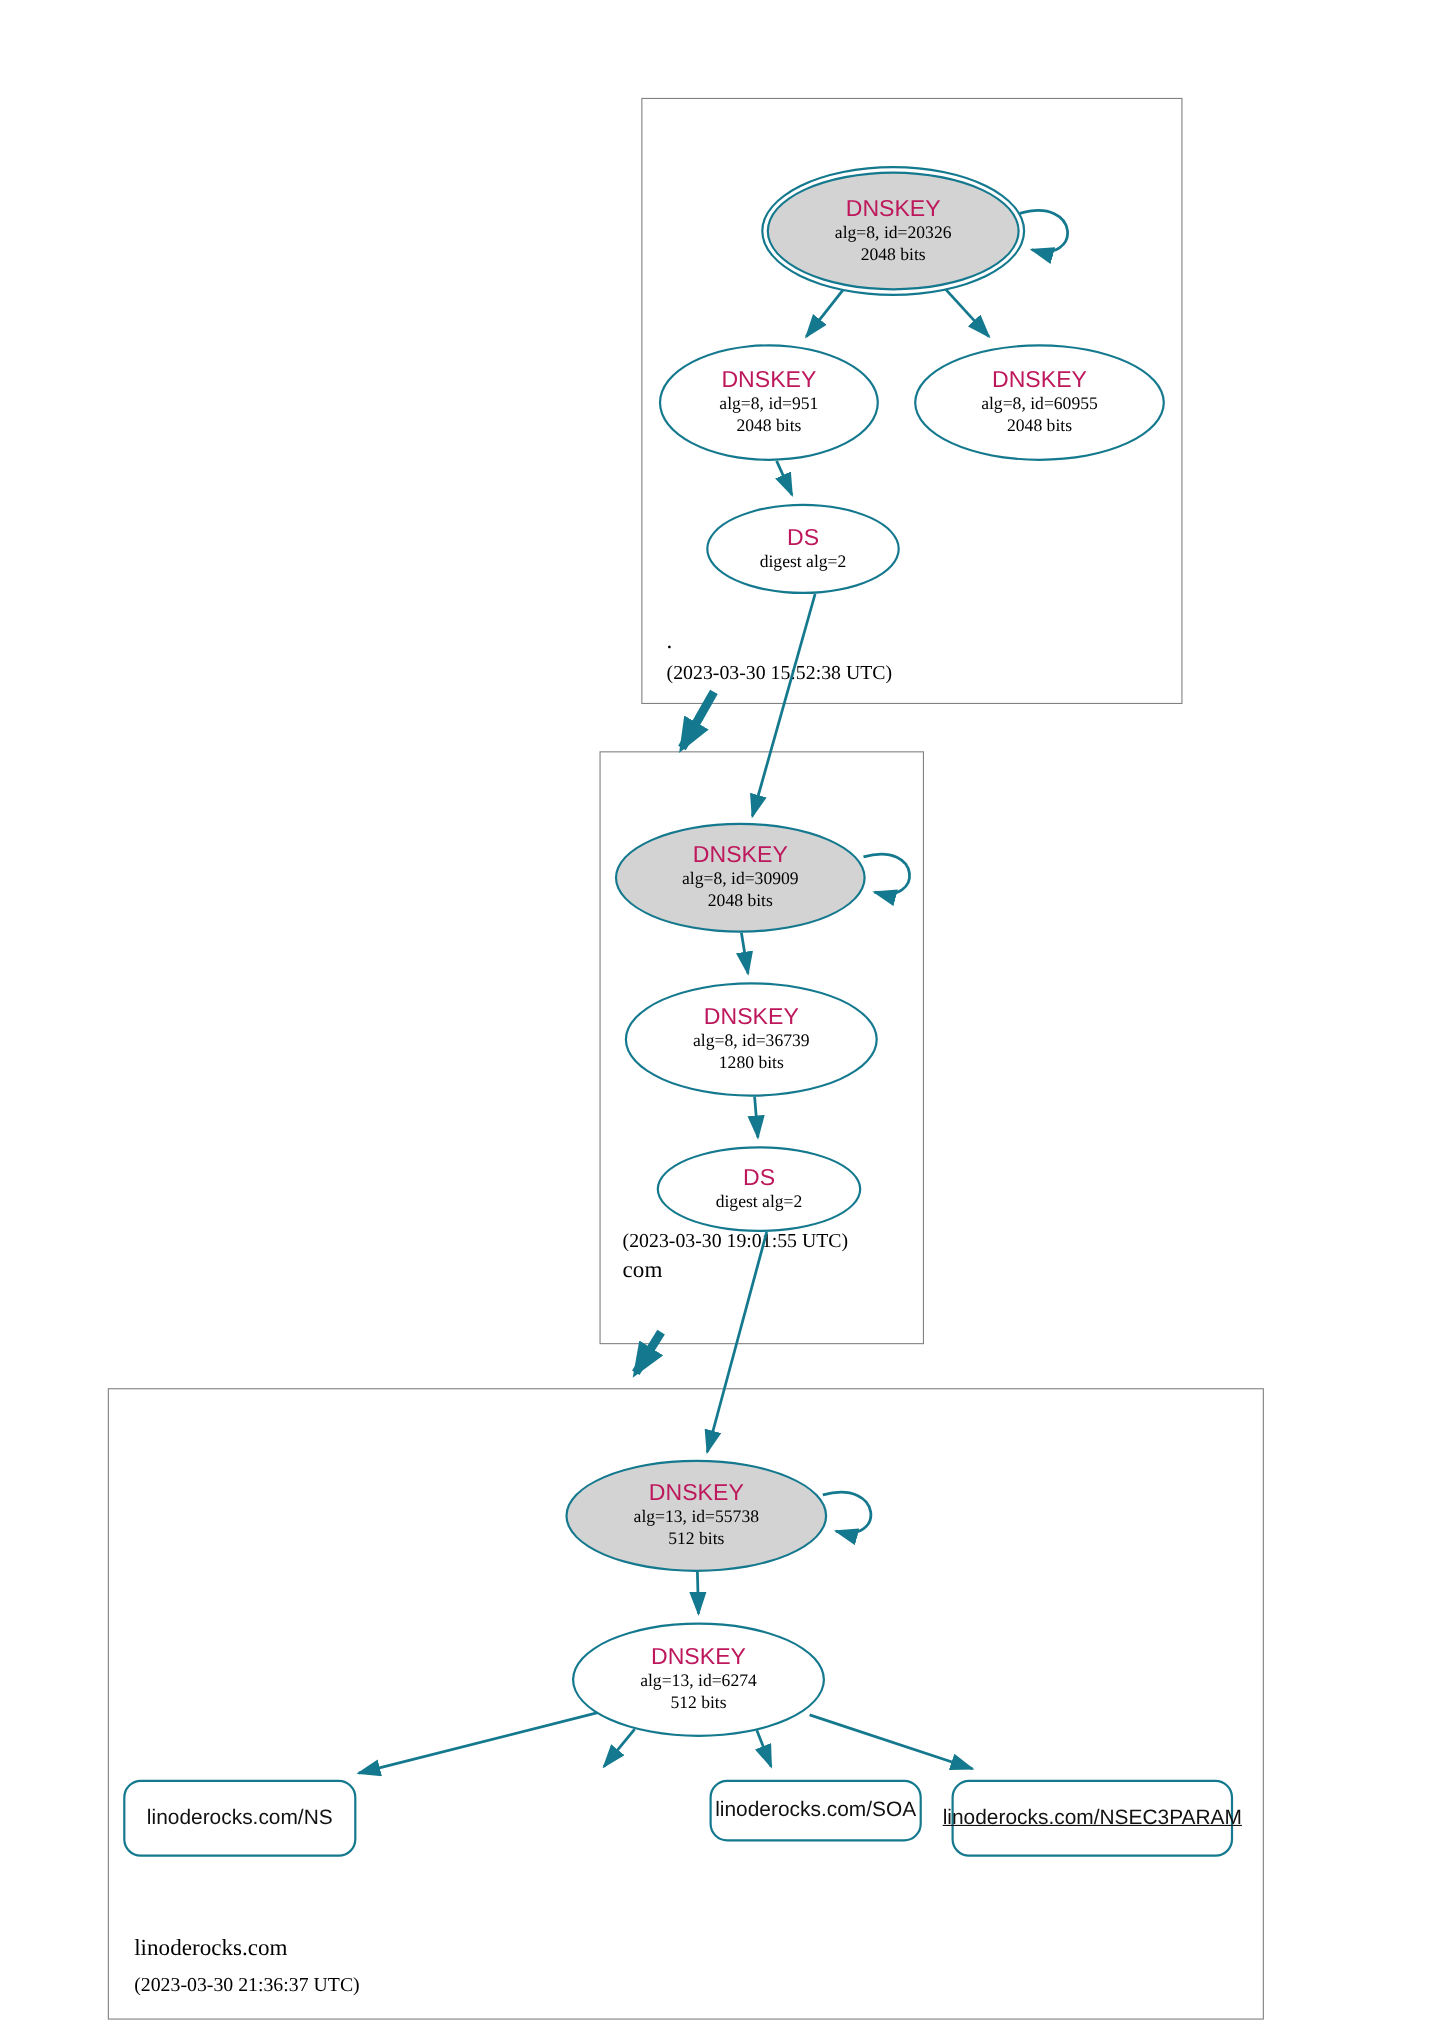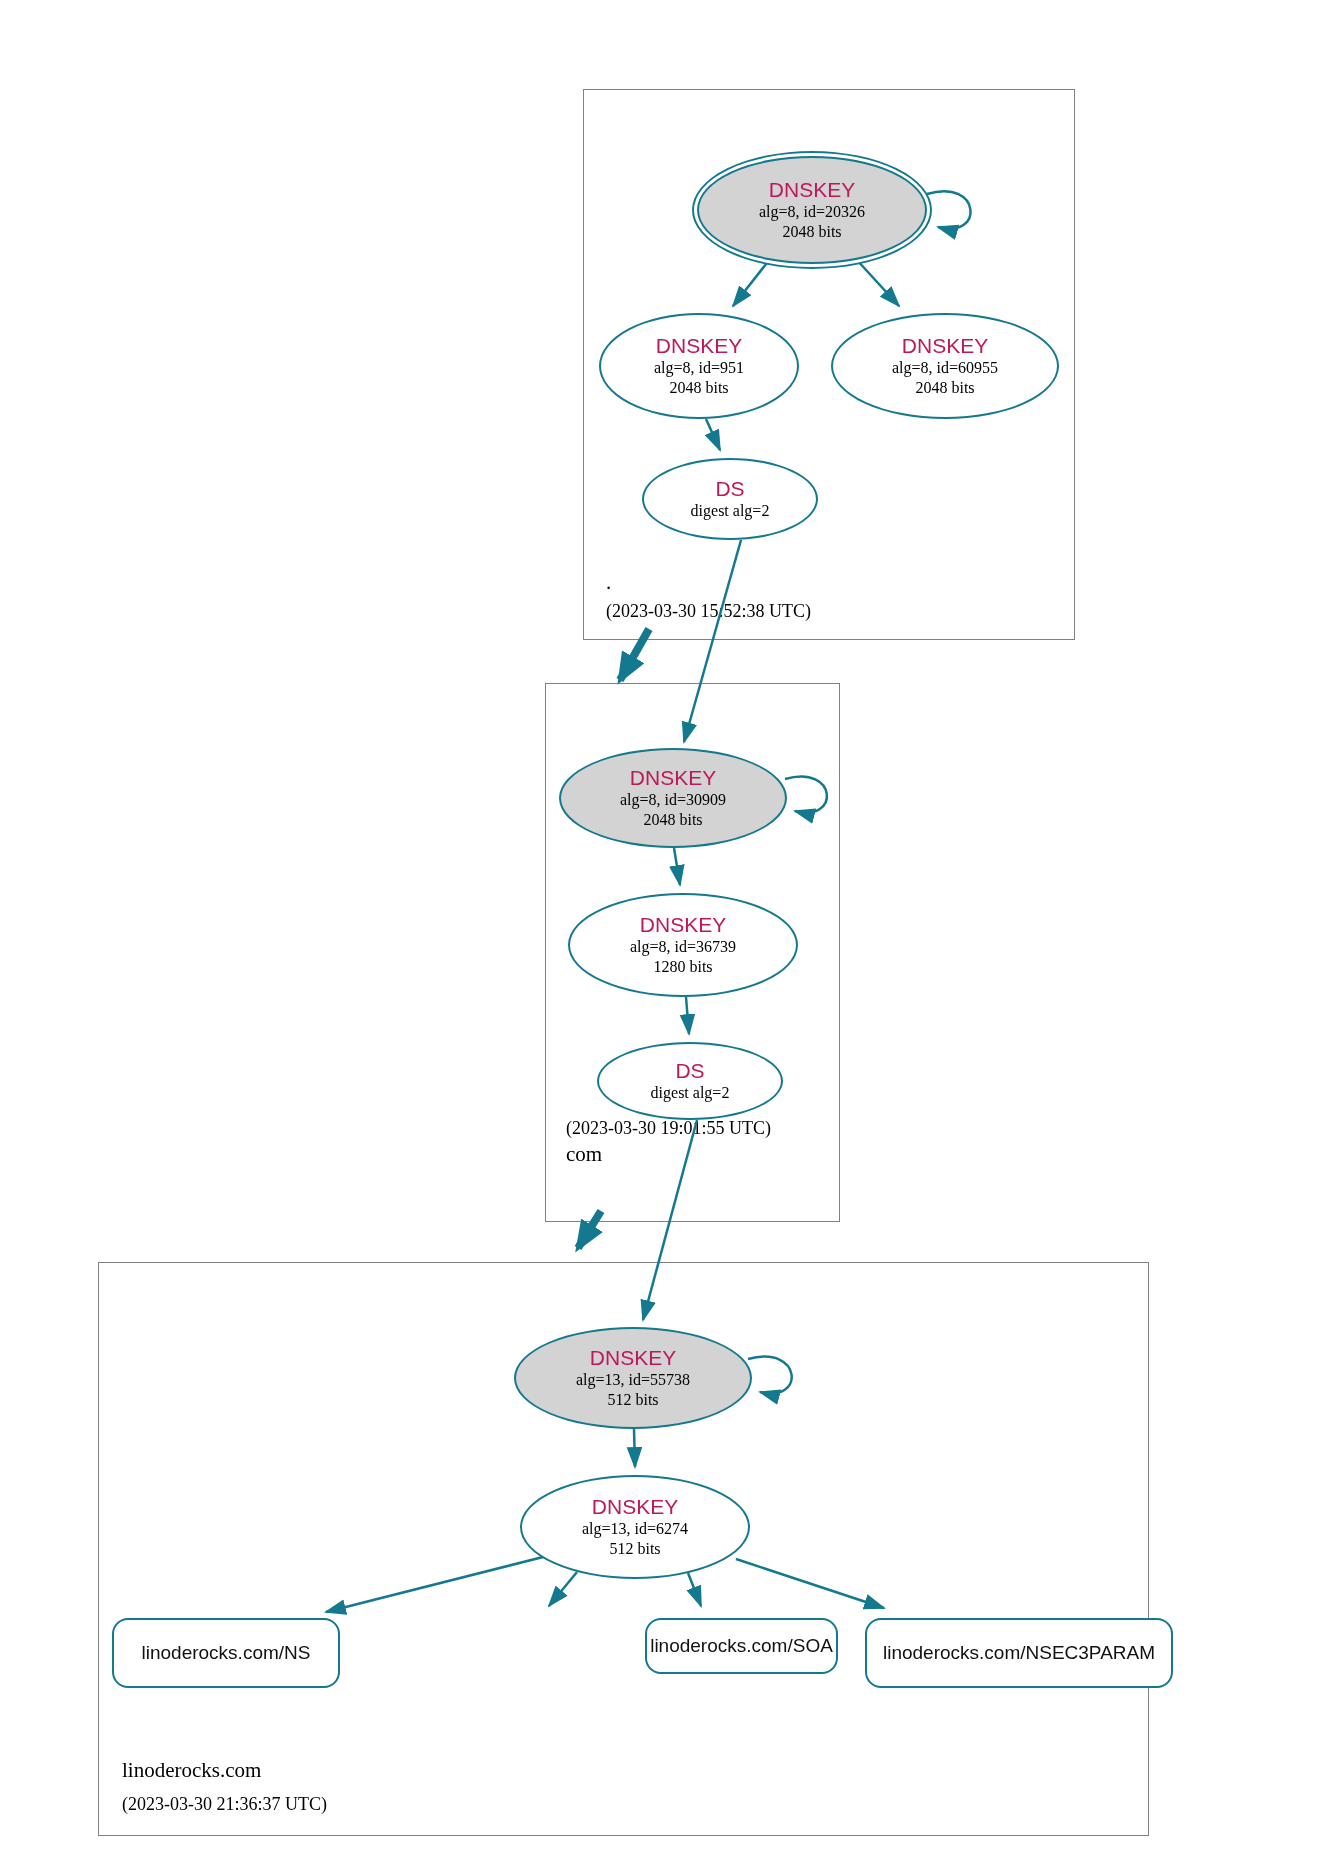--- a/index.html
+++ b/index.html
@@ -201,26 +201,26 @@
     <span class="node-detail">alg=13, id=55738</span>
     <span class="node-detail">512 bits</span>
   </div>
 
   <div class="node ellipse" style="left:520px; top:1475px; width:230px; height:104px;">
     <span class="node-title">DNSKEY</span>
     <span class="node-detail">alg=13, id=6274</span>
     <span class="node-detail">512 bits</span>
   </div>
 
-  <div class="rrset" style="left:112px; top:1618px; width:228px; height:70px;">
+  <div class="rrset" style="left:112px; top:1618px; width:212px; height:70px;">
     <span>linoderocks.com/NS</span>
   </div>
   <div class="rrset" style="left:645px; top:1618px; width:193px; height:56px;">
     <span>linoderocks.com/SOA</span>
   </div>
-  <div class="rrset" style="left:865px; top:1618px; width:308px; height:70px;">
+  <div class="rrset" style="left:865px; top:1618px; width:256px; height:70px;text-decoration:underline;">
     <span>linoderocks.com/NSEC3PARAM</span>
   </div>
 
   <div class="zone-label" style="left:122px; top:1758px;">linoderocks.com</div>
   <div class="zone-ts" style="left:122px; top:1794px;">(2023-03-30 21:36:37 UTC)</div>
 
 </div>
 
 </body></html>

